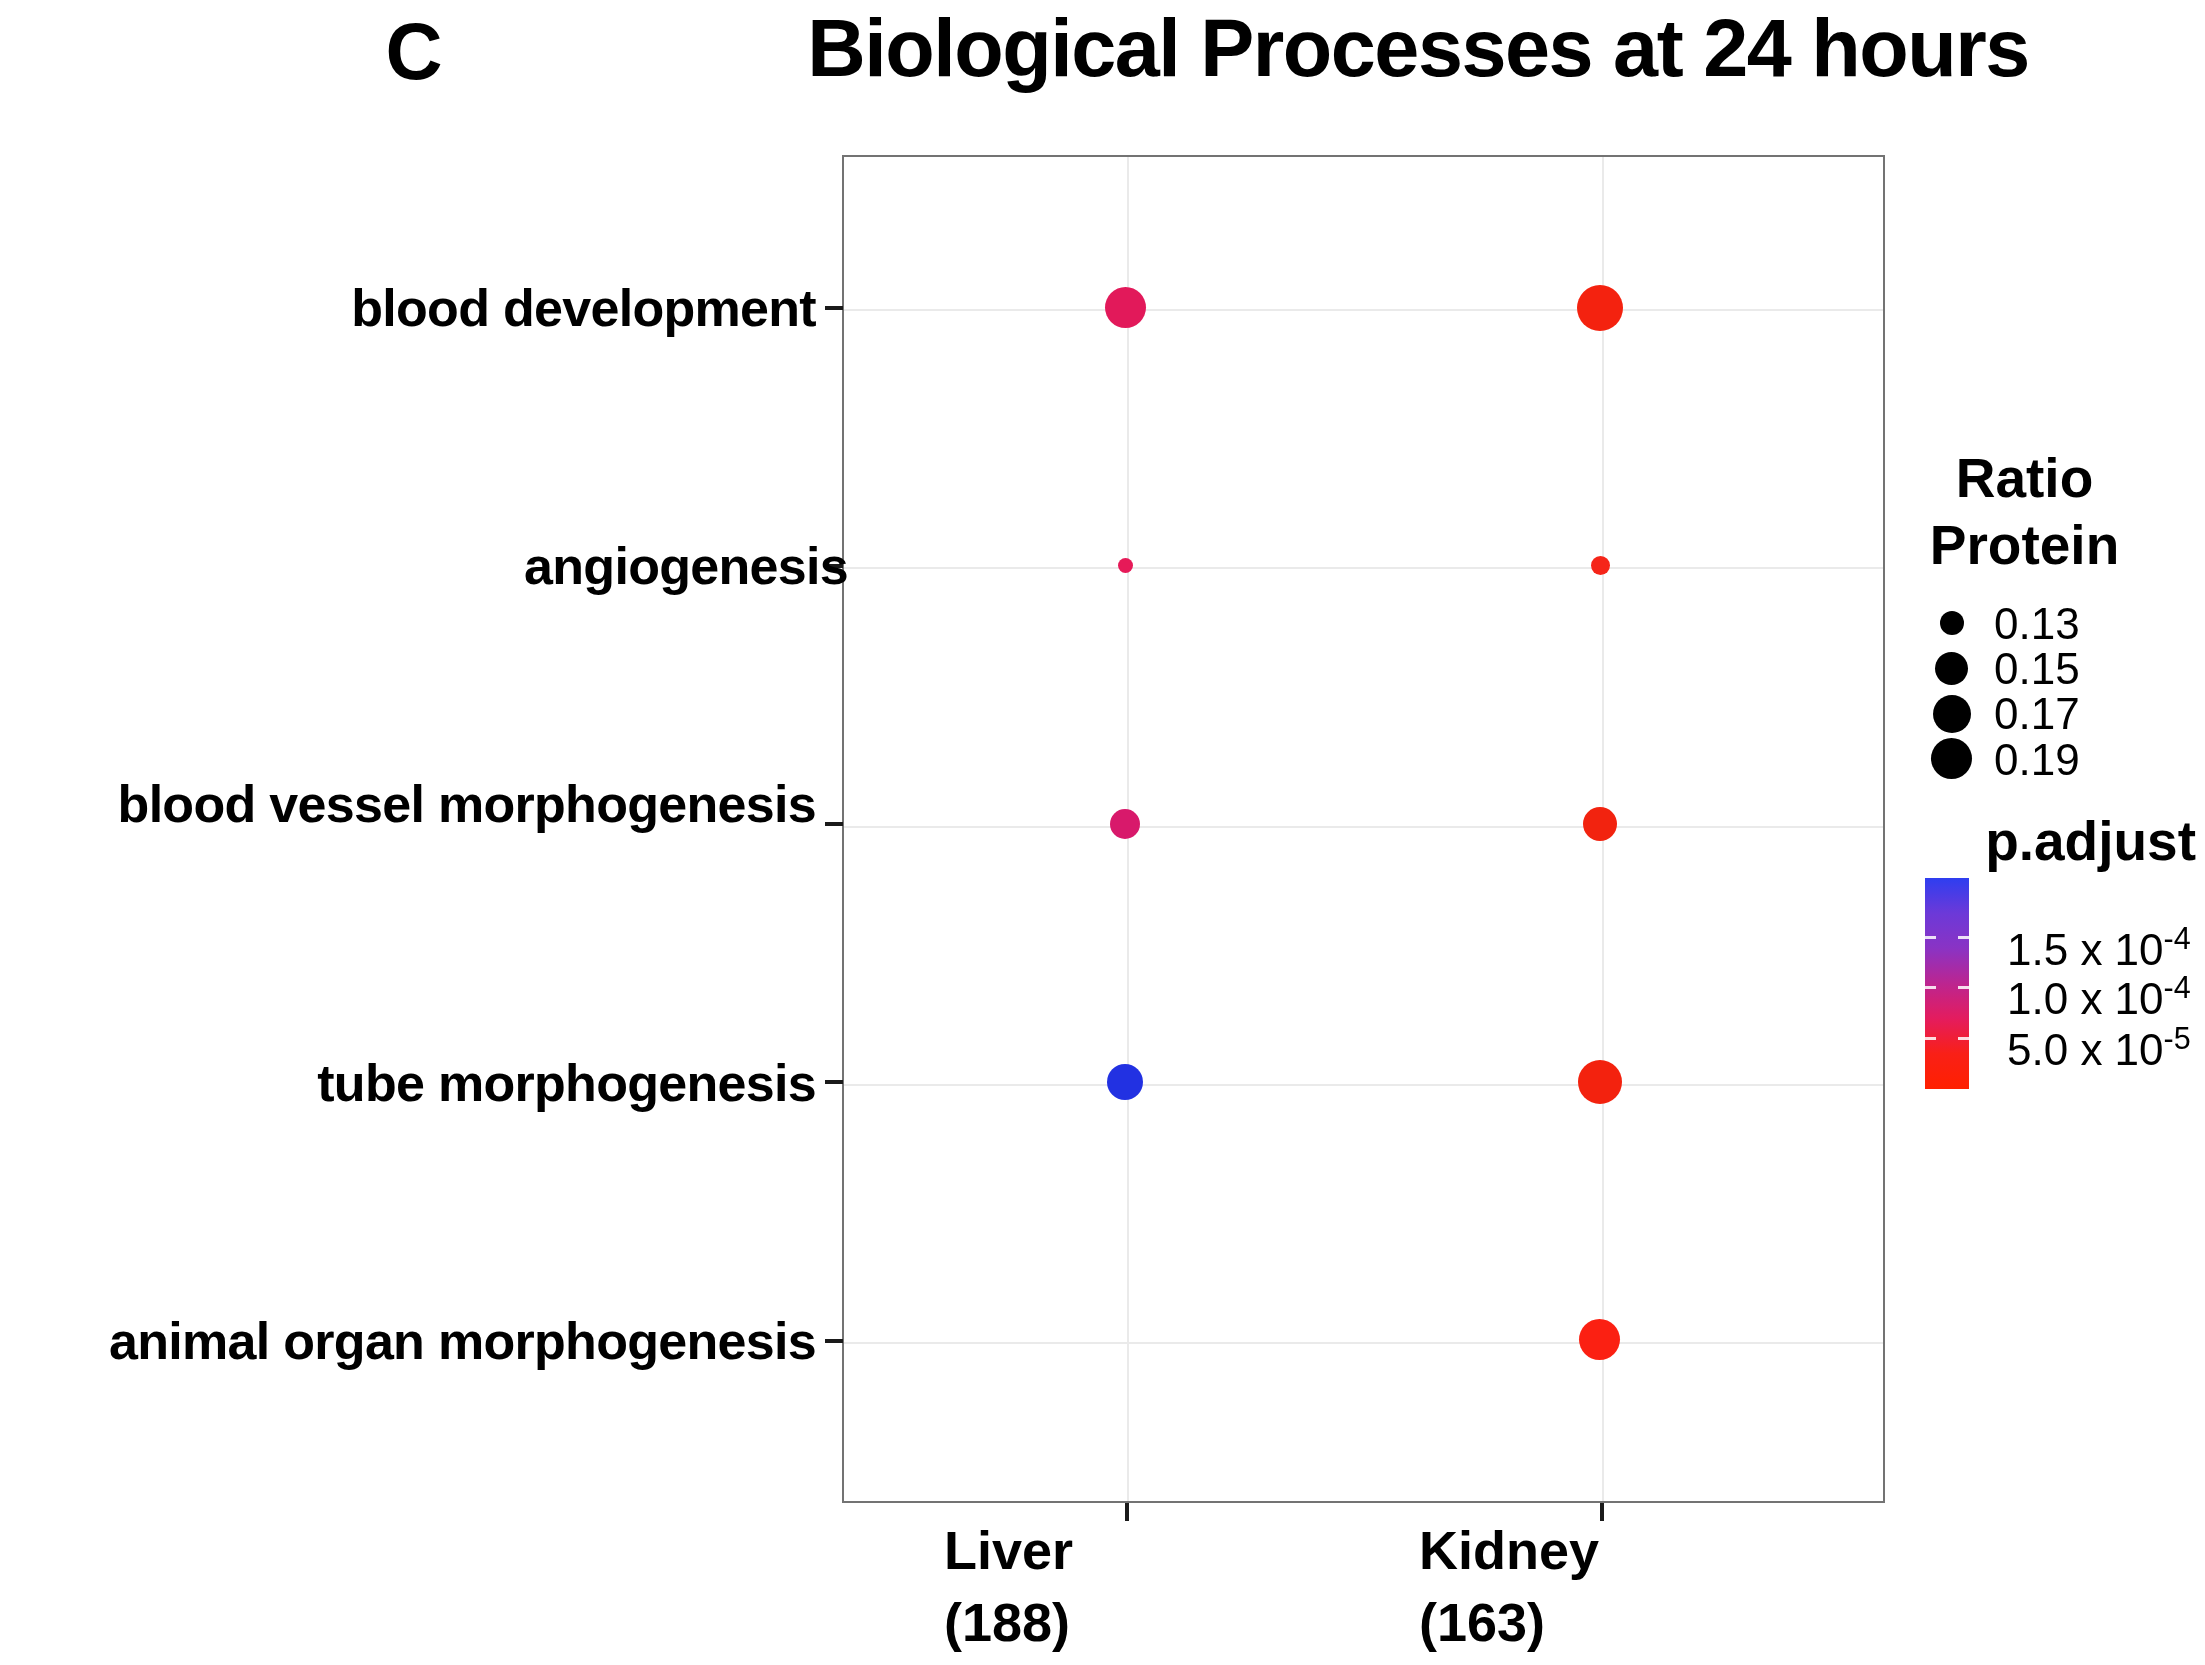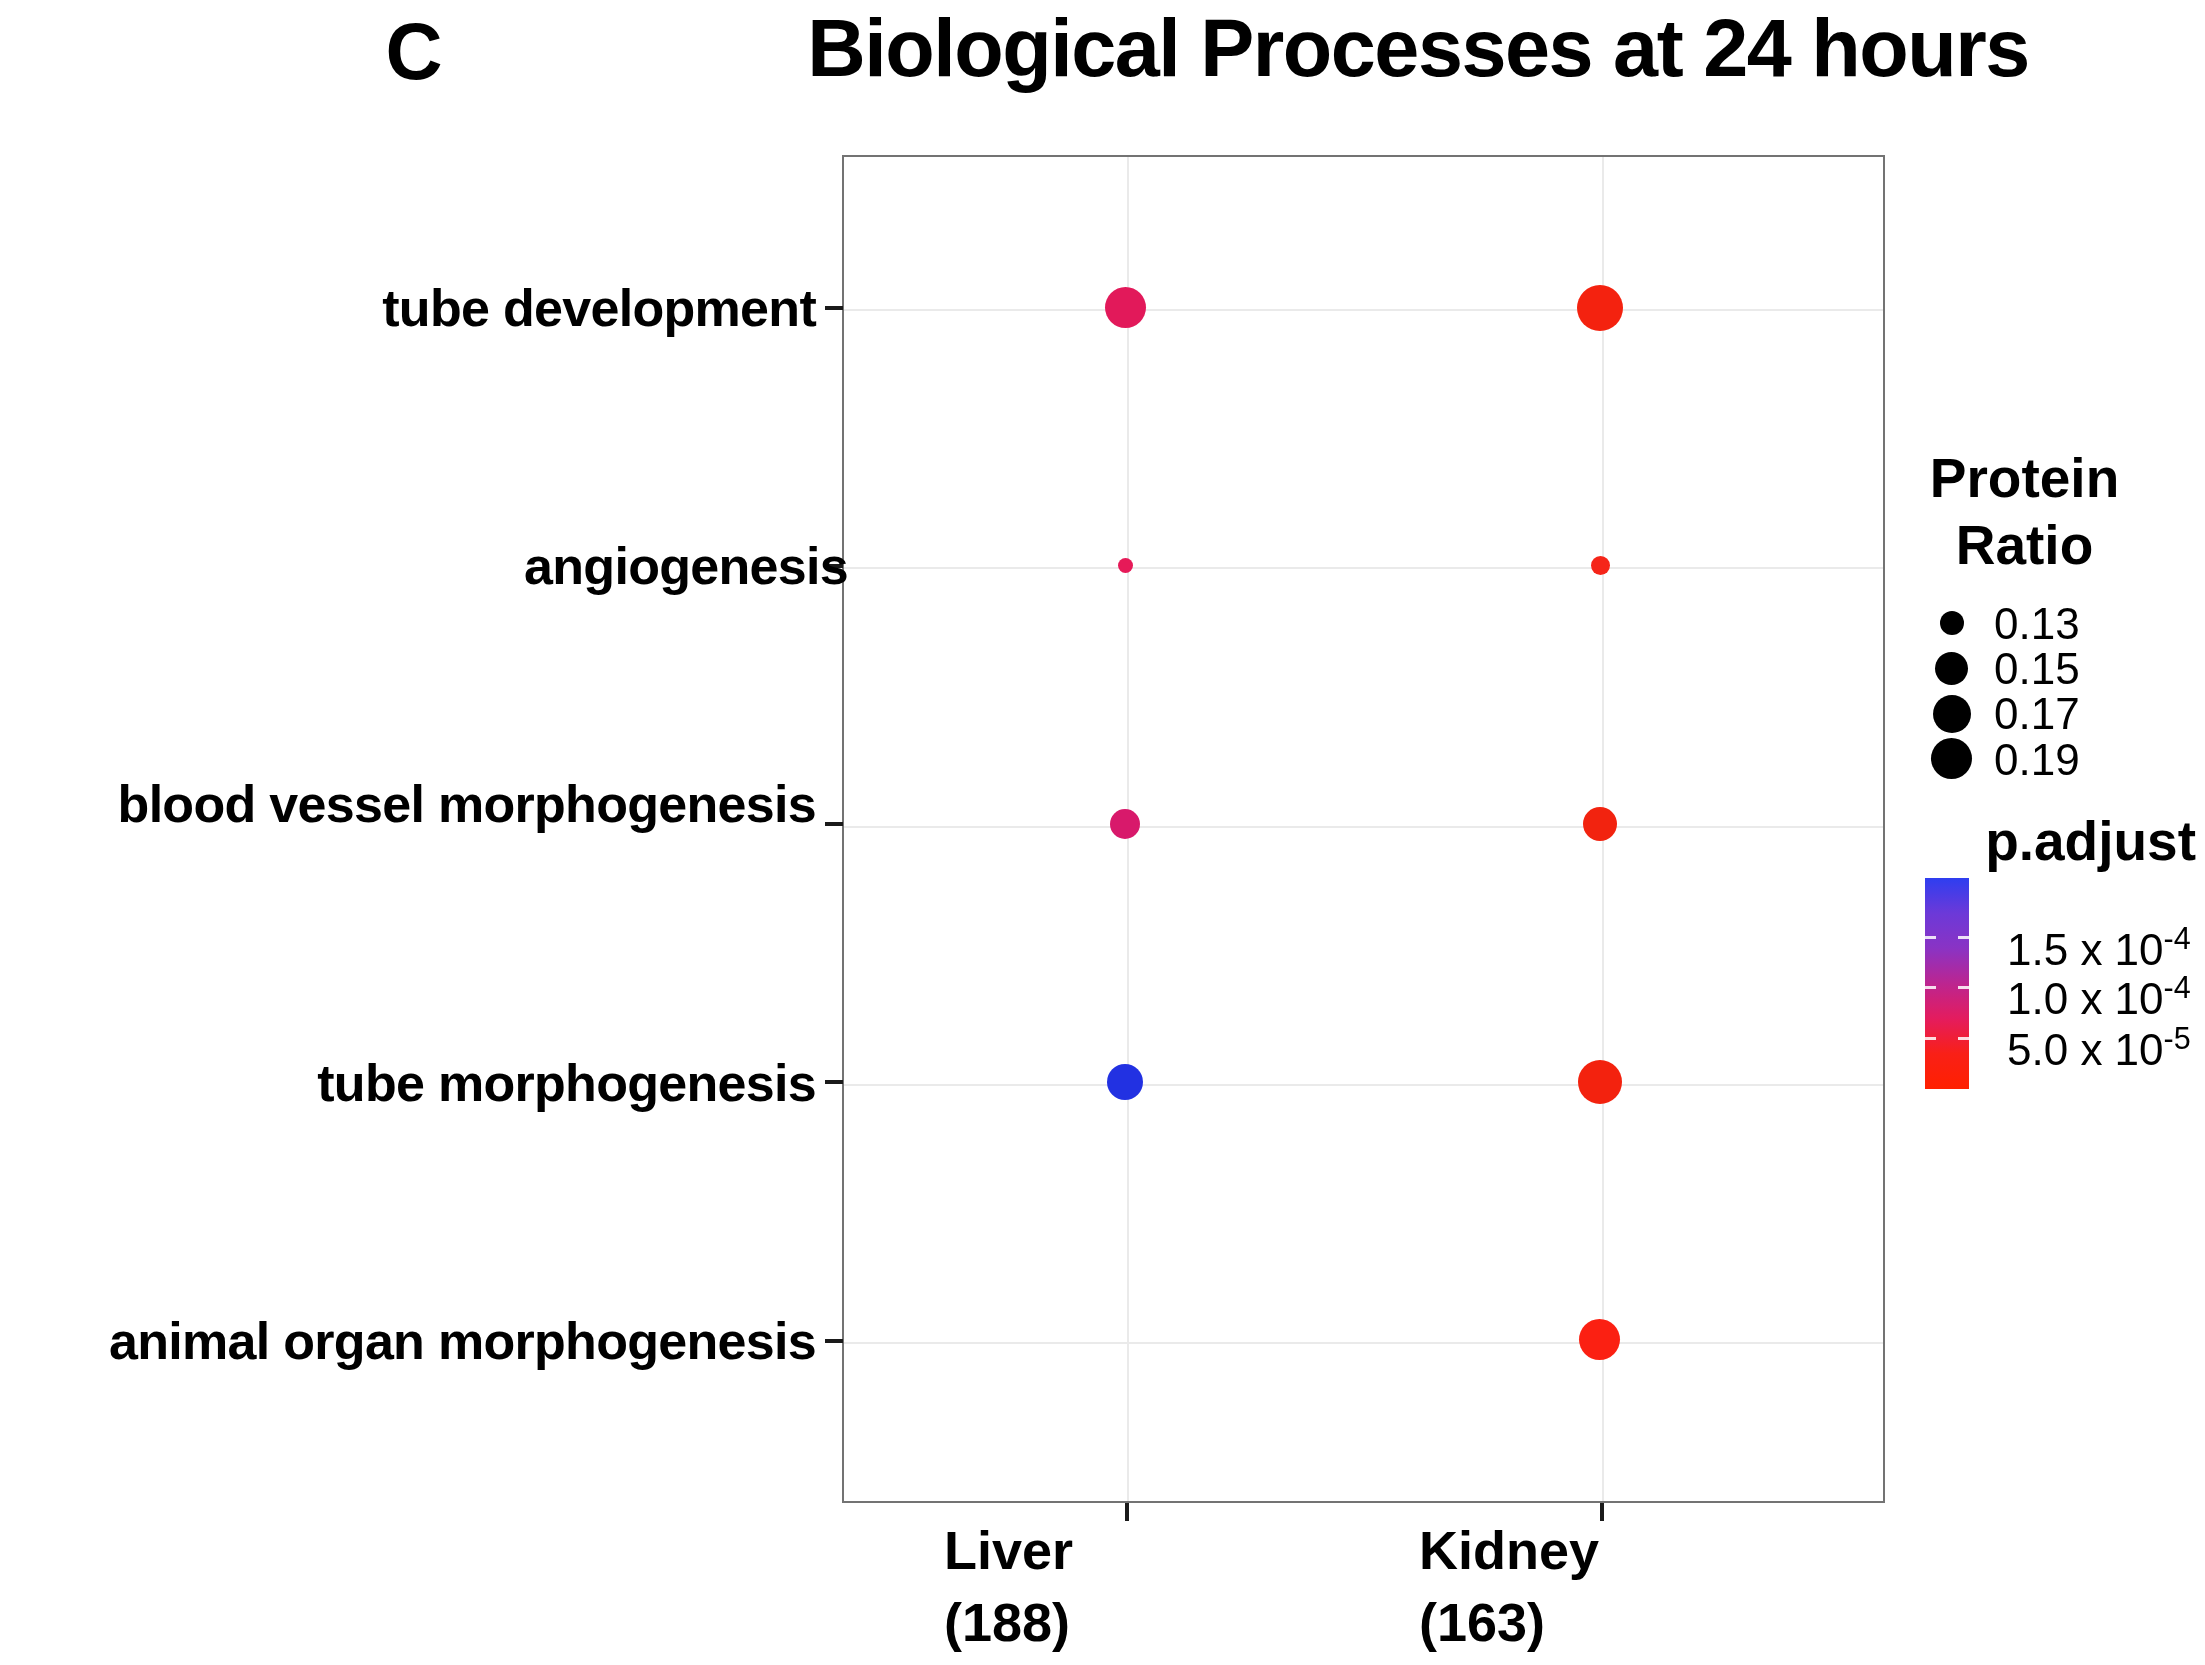--- a/index.html
+++ b/index.html
@@ -80,21 +80,21 @@
       <div class="dot" title="angiogenesis / Kidney" style="left: 747px; top: 399px; width: 19px; height: 19px; background: rgb(245, 37, 25);"></div>
       <div class="dot" title="blood vessel morphogenesis / Liver" style="left: 266px; top: 652px; width: 30px; height: 30px; background: rgb(216, 25, 107);"></div>
       <div class="dot" title="blood vessel morphogenesis / Kidney" style="left: 739px; top: 650px; width: 34px; height: 34px; background: rgb(242, 35, 15);"></div>
       <div class="dot" title="tube morphogenesis / Liver" style="left: 263px; top: 907px; width: 36px; height: 36px; background: rgb(34, 49, 226);"></div>
       <div class="dot" title="tube morphogenesis / Kidney" style="left: 734px; top: 903px; width: 44px; height: 44px; background: rgb(243, 34, 14);"></div>
       <div class="dot" title="animal organ morphogenesis / Kidney" style="left: 735px; top: 1162px; width: 41px; height: 41px; background: rgb(251, 32, 18);"></div>
     </div>
 
   <div id="axis-decorations">
       <div class="tick" style="left: 825px; top: 306px; width: 17.5px; height: 3.6px;"></div>
-      <div class="y-label" style="top: 268px;">tube development</div>
+      <div class="y-label" style="top: 268px;">blood development</div>
       <div class="tick" style="left: 825px; top: 564px; width: 17.5px; height: 3.6px;"></div>
       <div class="y-label" style="top: 526px; padding-left: 32px;">angiogenesis</div>
       <div class="tick" style="left: 825px; top: 822px; width: 17.5px; height: 3.6px;"></div>
       <div class="y-label" style="top: 764px;">blood vessel morphogenesis</div>
       <div class="tick" style="left: 825px; top: 1080px; width: 17.5px; height: 3.6px;"></div>
       <div class="y-label" style="top: 1043px;">tube morphogenesis</div>
       <div class="tick" style="left: 825px; top: 1339px; width: 17.5px; height: 3.6px;"></div>
       <div class="y-label" style="top: 1301px;">animal organ morphogenesis</div>
       <div class="tick" style="left: 1125px; top: 1503px; width: 3.6px; height: 17.5px;"></div>
       <div class="x-label" style="left: 944px; top: 1514px;">
@@ -102,22 +102,22 @@
         <div>(188)</div>
       </div>
       <div class="tick" style="left: 1600px; top: 1503px; width: 3.6px; height: 17.5px;"></div>
       <div class="x-label" style="left: 1419px; top: 1514px;">
         <div>Kidney</div>
         <div>(163)</div>
       </div>
     </div>
 
   <div class="legend-size-title" style="top:445px" id="size-legend-title">
+      <div>Ratio</div>
       <div>Protein</div>
-      <div>Ratio</div>
     </div>
   <div id="size-legend">
       <div class="legend-entry-dot" style="left: 1940px; top: 611px; width: 24px; height: 24px;"></div>
       <div class="legend-entry-label" style="top: 601px;">0.13</div>
       <div class="legend-entry-dot" style="left: 1935px; top: 652px; width: 33px; height: 33px;"></div>
       <div class="legend-entry-label" style="top: 646px;">0.15</div>
       <div class="legend-entry-dot" style="left: 1933px; top: 695px; width: 38px; height: 38px;"></div>
       <div class="legend-entry-label" style="top: 691px;">0.17</div>
       <div class="legend-entry-dot" style="left: 1931px; top: 738px; width: 41px; height: 41px;"></div>
       <div class="legend-entry-label" style="top: 737px;">0.19</div>

